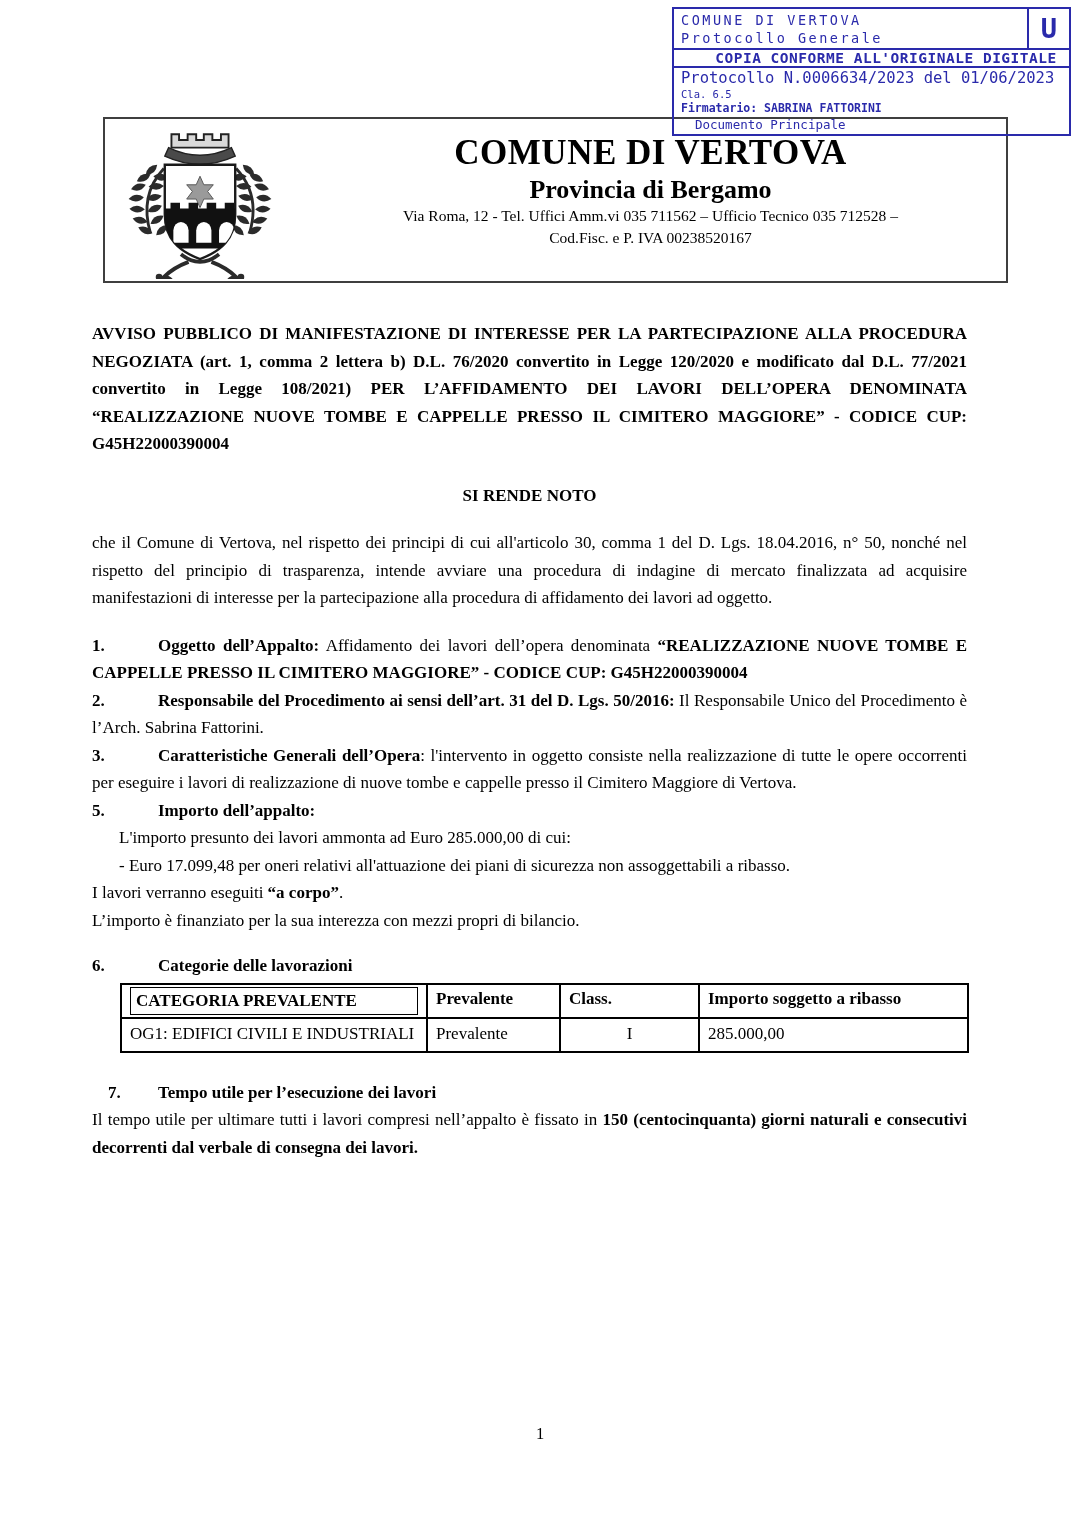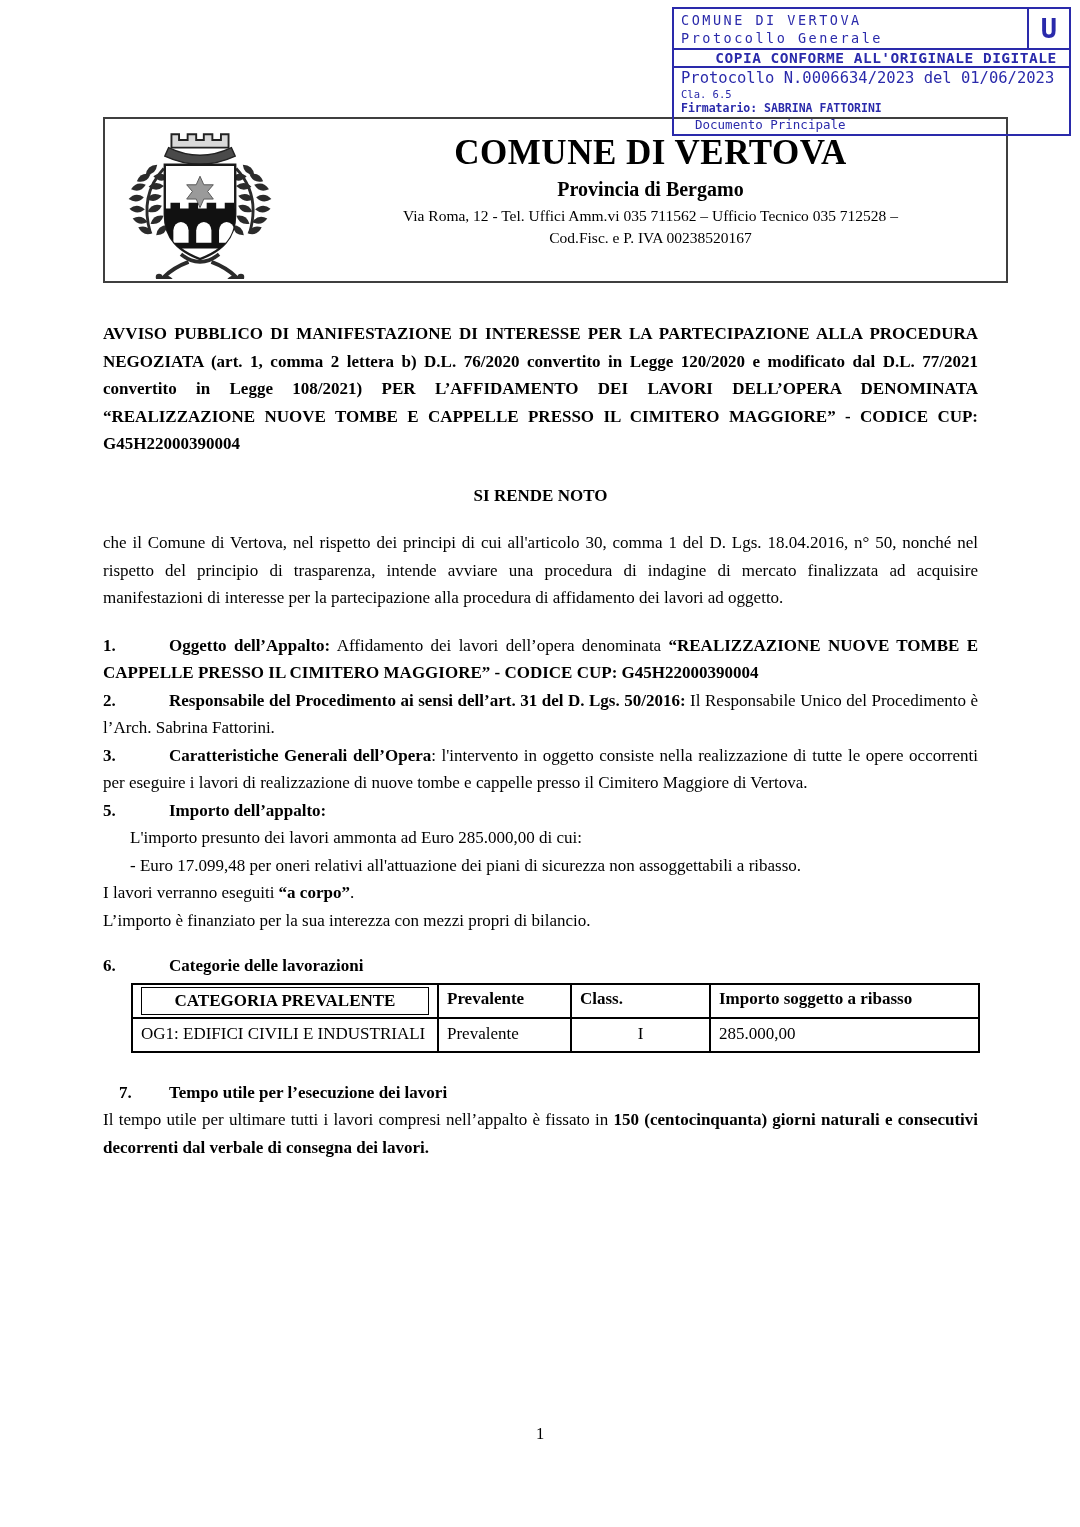--- a/index.html
+++ b/index.html
@@ -25,44 +25,44 @@
   .stamp-signer{font-size:11.5px;line-height:14px;font-weight:bold;}
   .stamp-doctype{font-size:12.5px;line-height:15px;padding-top:2px;padding-left:14px;}
   
   .header-box{
     position:absolute;left:103px;top:117px;width:905px;height:166px;box-sizing:border-box;
     border:2px solid #3f3f3f;display:flex;background:#fff;z-index:1;
   }
   .logo-wrap{width:190px;display:flex;align-items:center;justify-content:center;}
   .header-text{flex:1;text-align:center;padding-top:13px;}
   .muni-name{font-size:35px;font-weight:bold;line-height:42px;letter-spacing:0.5px;}
-  .province{font-size:20px;font-weight:bold;line-height:31px;}
+  .province{font-size:26px;font-weight:bold;line-height:31px;}
   .addr{font-size:15.5px;line-height:22px;}
   
   .content{
-    position:absolute;left:103px;top:320px;width:875px;
+    position:absolute;left:92px;top:320px;width:875px;
     font-size:17px;line-height:27.5px;text-align:justify;
   }
   .doc-title{font-weight:bold;margin:0;}
   .subtitle{text-align:center;font-weight:bold;margin:24px 0 0 0;}
   .intro{margin:20px 0 0 0;}
   .items{margin-top:20px;}
   p.item{margin:0;}
   .num{display:inline-block;width:66px;font-weight:bold;}
   .sub-line{padding-left:27px;margin:0;}
   .sec6-head{margin:18px 0 0 0;font-weight:bold;}
   table.cat-table{
     border-collapse:collapse;margin:3px 0 0 28px;width:847px;table-layout:fixed;
     font-size:17px;line-height:26px;
   }
   table.cat-table,.cat-table th,.cat-table td{border:2px solid #000;}
   .cat-table th{font-weight:bold;text-align:left;padding:1px 8px;vertical-align:top;}
   .cat-table td{padding:2px 8px 4px;vertical-align:top;}
   .col-a{width:306px;} .col-b{width:133px;} .col-c{width:139px;} .col-d{width:269px;}
-  .th-inner{display:block;border:1.5px solid #000;margin:1px 0;padding:0 5px;text-align:center;}
+  .th-inner{display:block;border:1.5px solid #000;margin:1px 0;padding:0 5px;}
   .cell-center{text-align:center;}
   .cell-justify{text-align:justify;}
   .sec7{margin-top:26px;}
   .sec7-head{margin:0;font-weight:bold;}
   .sec7 .num7{display:inline-block;width:50px;margin-left:16px;font-weight:bold;}
   .sec7 p{margin:0;}
   .page-num{position:absolute;top:1424px;left:0;width:1080px;text-align:center;font-size:16.5px;}
   b{font-weight:bold;}
 </style>
 </head>

